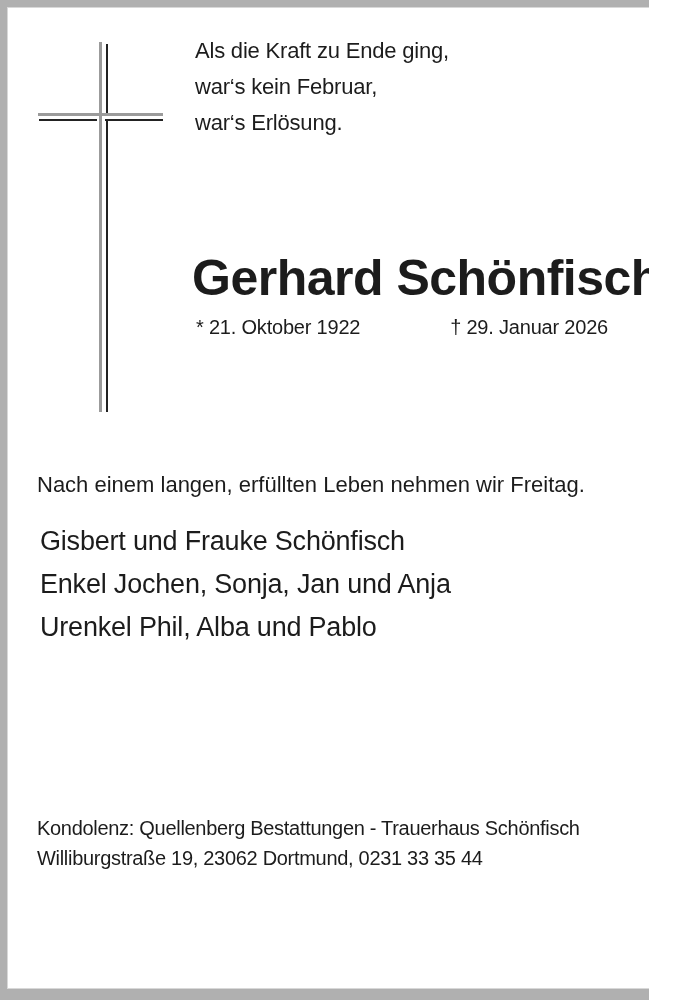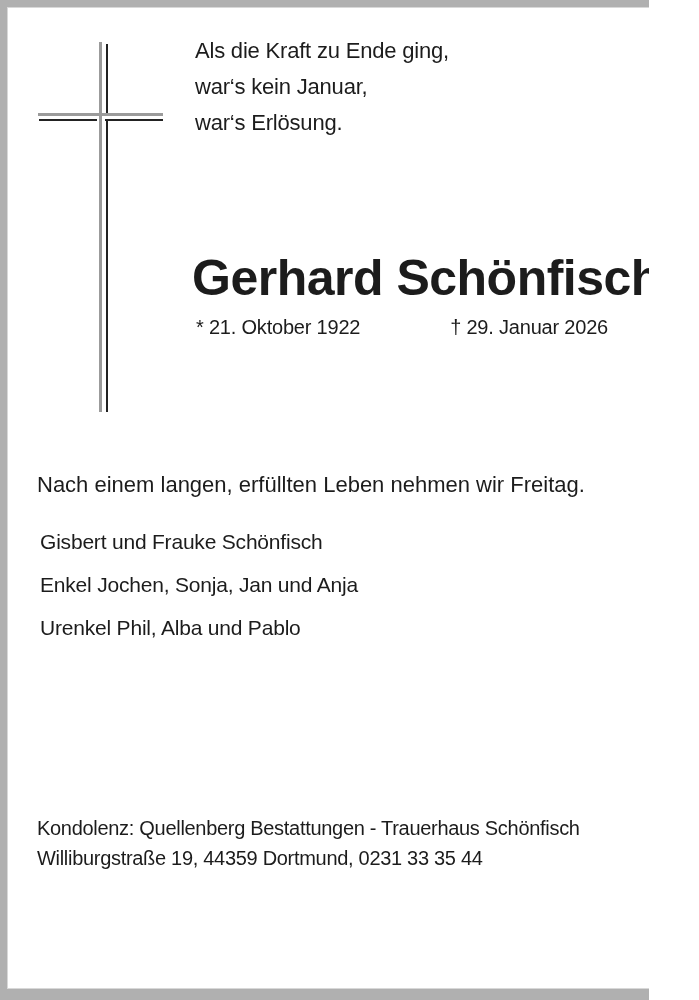--- a/index.html
+++ b/index.html
@@ -36,21 +36,21 @@
   .date { position: absolute; top: 316px; font-size: 20px; letter-spacing: -0.2px; white-space: nowrap; }
   .birth { left: 196px; }
   .death { right: 41px; }
 
   .farewell {
     position: absolute; left: 37px; top: 470px;
     font-size: 22px; line-height: 30px; white-space: nowrap;
   }
   .mourners {
     position: absolute; left: 40px; top: 520px;
-    font-size: 21px; line-height: 43px;
+    font-size: 27px; line-height: 43px;
     letter-spacing: -0.2px; white-space: nowrap;
   }
   .condolence {
     position: absolute; left: 37px; top: 770px;
     font-size: 20px; line-height: 30px;
     letter-spacing: -0.3px; white-space: nowrap; margin-top: 43px;
   }
   .funeral {
     position: absolute; left: 36px; top: 876px;
     font-size: 20px; line-height: 30px;
@@ -67,35 +67,35 @@
     <div class="seg gray" style="left:99px;  top:42px;  width:3px;   height:370px;"></div>
     <div class="seg black" style="left:106px; top:44px;  width:2px;   height:69px;"></div>
     <div class="seg black" style="left:106px; top:121px; width:2px;   height:291px;"></div>
     <div class="seg gray" style="left:38px;  top:113px; width:125px; height:3px;"></div>
     <div class="seg black" style="left:39px;  top:119px; width:58px; height:2px;"></div>
     <div class="seg black" style="left:105px; top:119px; width:58px; height:2px;"></div>
   </div>
 
   <div class="epigraph">
     <div>Als die Kraft zu Ende ging,</div>
-    <div>war‘s kein Januar,</div>
+    <div>war‘s kein Februar,</div>
     <div>war‘s Erlösung.</div>
   </div>
 
   <h1 class="name">Gerhard Schönfisch</h1>
 
   <div class="date birth">* 21. Oktober 1922</div>
   <div class="date death">† 29. Januar 2026</div>
 
   <div class="farewell">Nach einem langen, erfüllten Leben nehmen wir Freitag.</div>
 
   <div class="mourners">
     <div>Gisbert und Frauke Schönfisch</div>
     <div>Enkel Jochen, Sonja, Jan und Anja</div>
     <div>Urenkel Phil, Alba und Pablo</div>
   </div>
 
   <div class="condolence">
     <div>Kondolenz: Quellenberg Bestattungen - Trauerhaus Schönfisch</div>
-    <div>Williburgstraße 19, 44359 Dortmund, 0231 33 35 44</div>
+    <div>Williburgstraße 19, 23062 Dortmund, 0231 33 35 44</div>
   </div>
 
 </div>
 
 </body></html>

